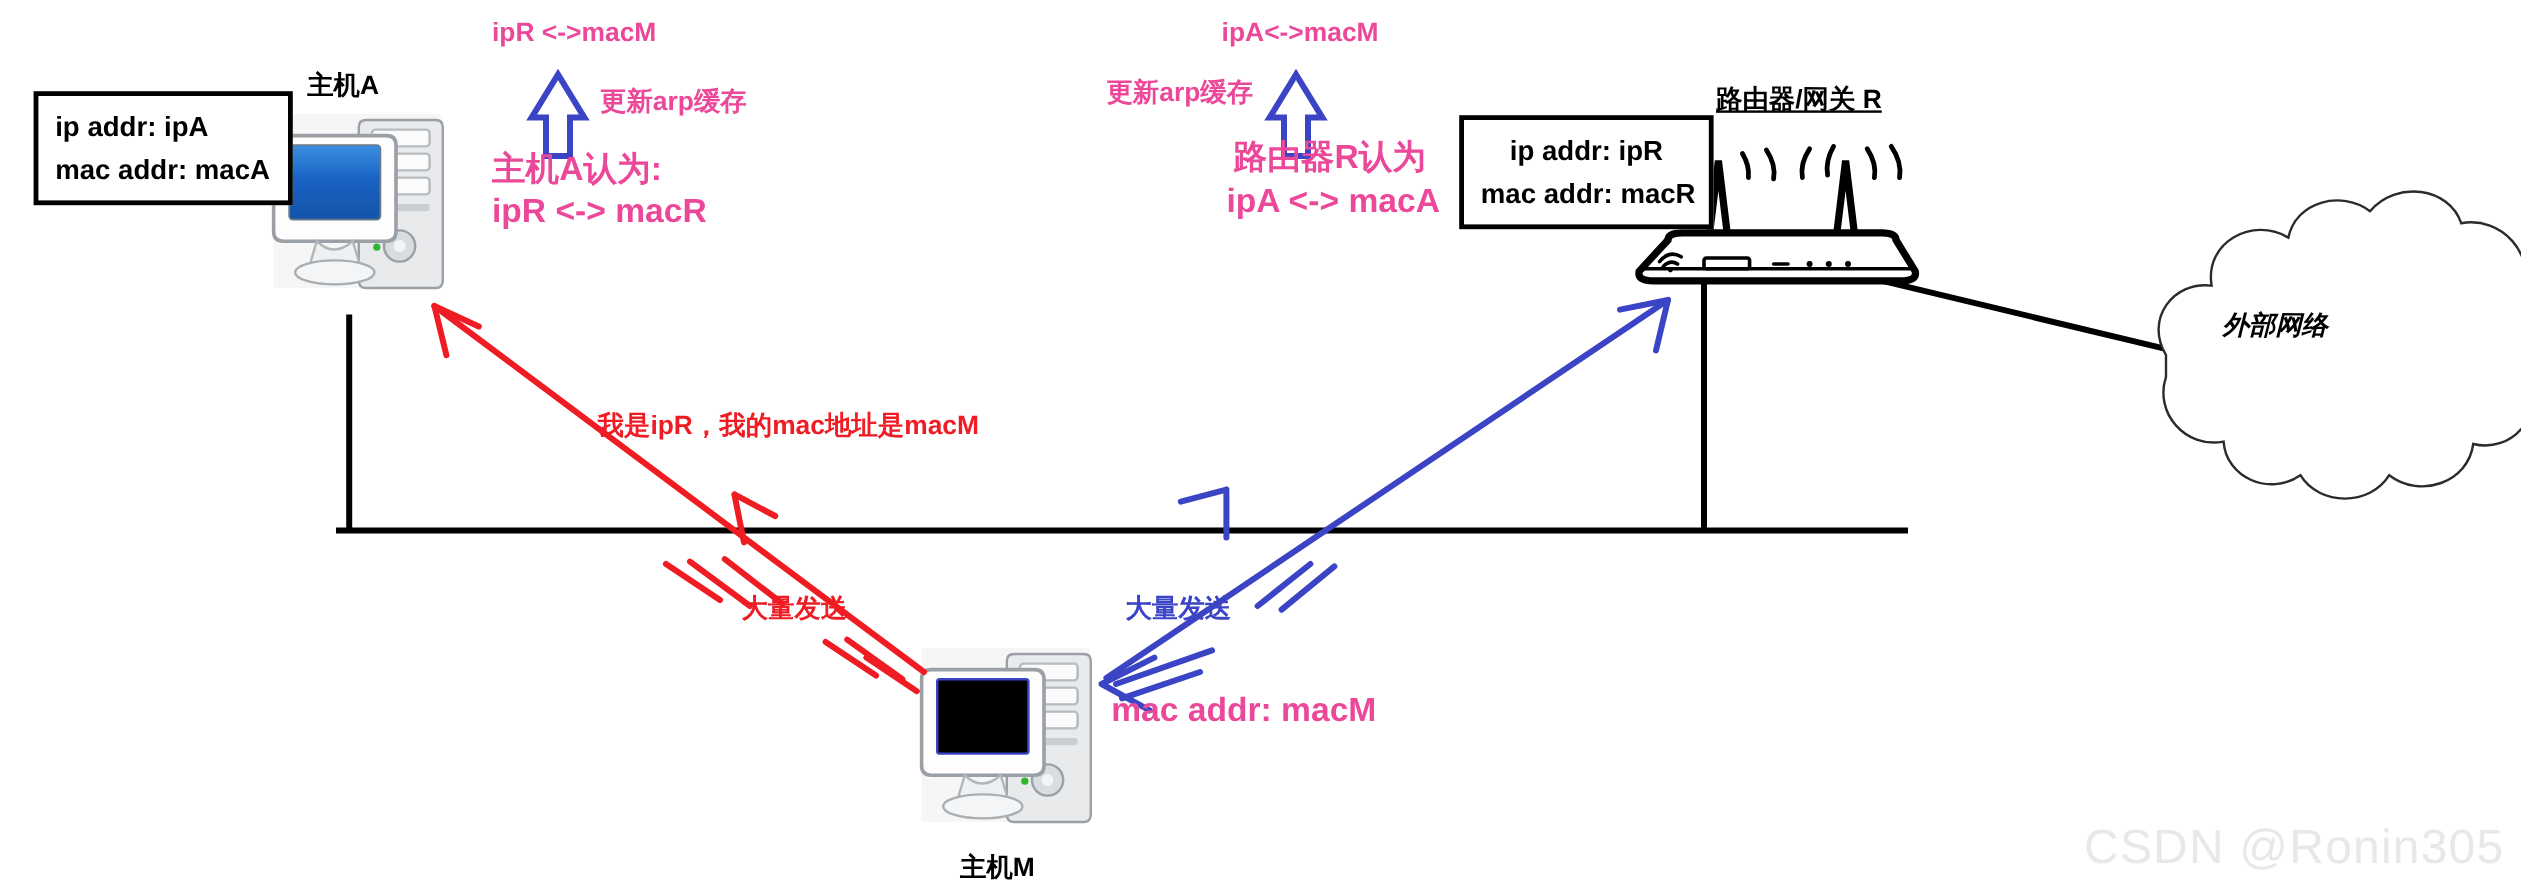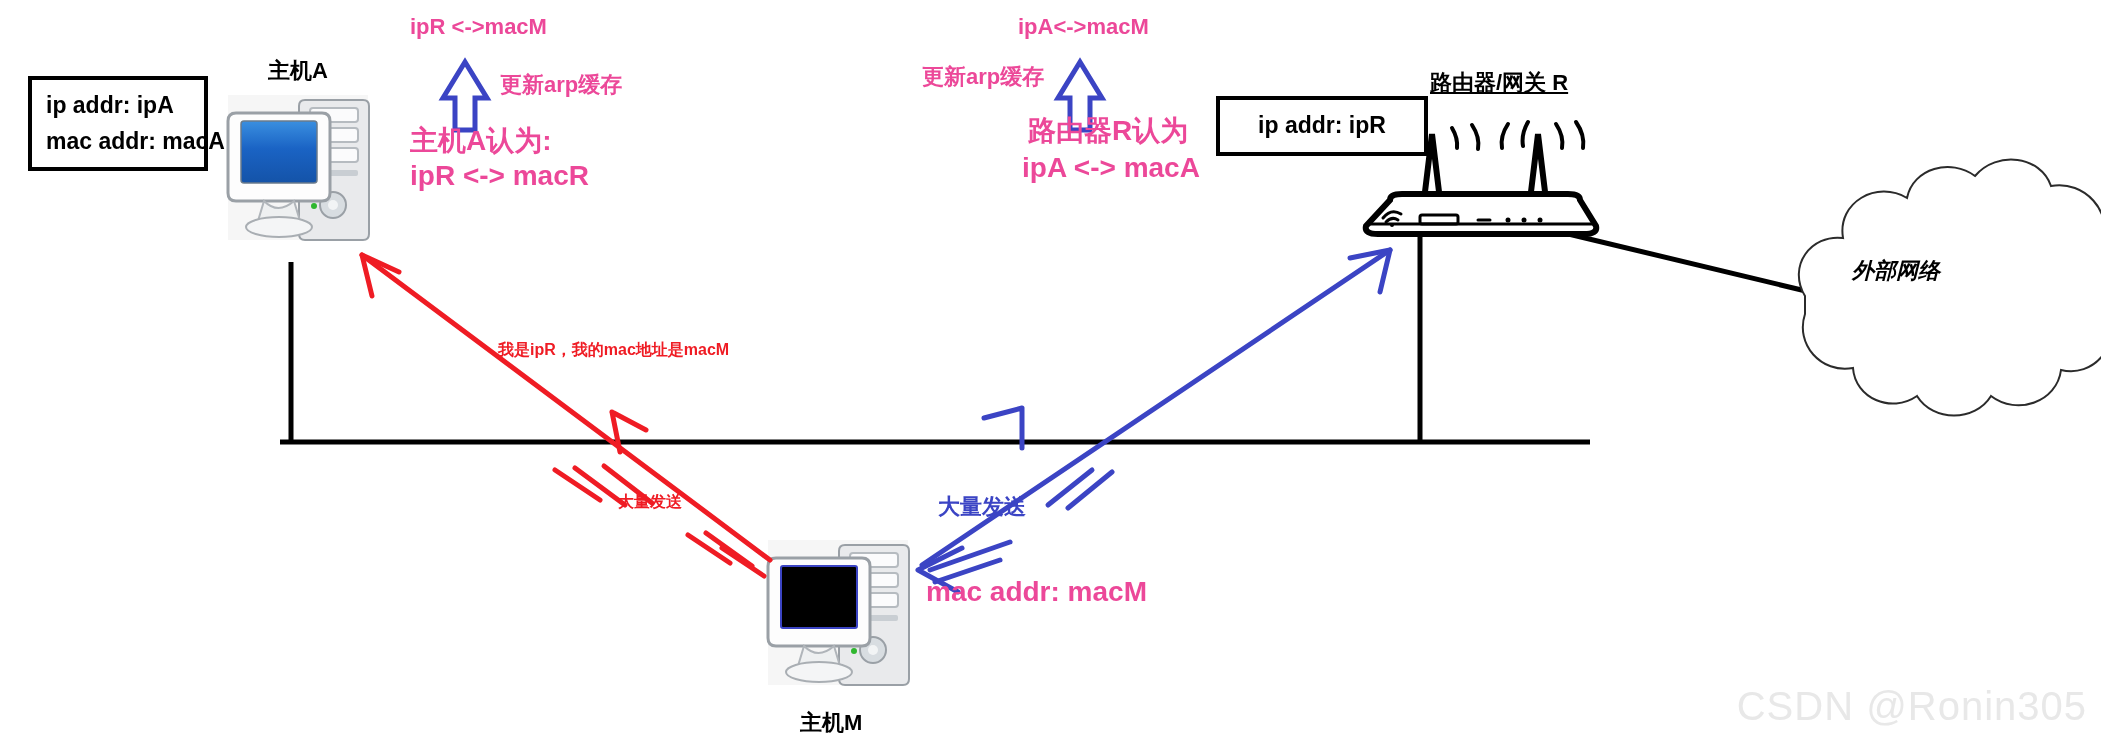--- a/index.html
+++ b/index.html
@@ -43,21 +43,21 @@
   }
 
   
   .note {
     position: absolute;
     font-weight: bold;
     white-space: nowrap;
   }
   .note.black { color: #ec4899; font-size: 28px; }
   .note.blue  { color: #3b44c4; font-size: 22px; }
-  .note.red   { color: #ef1c24; font-size: 16px; }
+  .note.red   { color: #ef1c24; font-size: 22px; }
   .note.purple{ color: #ec4899; font-size: 22px; }
 
   .cloud-label {
     position: absolute;
     font-weight: bold;
     font-size: 22px;
     color: #000000;
     white-space: nowrap;
     font-style: italic;
   }
@@ -215,43 +215,44 @@
 
       <path d="M1048 505 L1092 470"></path>
       <path d="M1068 508 L1112 472"></path>
 
       <path d="M918 570 L962 548 M918 570 L958 592"></path>
       <path d="M930 570 L1010 542"></path>
       <path d="M935 582 L1000 560"></path>
     </g>
   </svg>
 
-  <div class="info-box" style="left:28px; top:76px; width:180px;">
+  <div class="info-box" style="left:28px; top:76px; width:216px;">
     <span class="line">ip addr:   ipA</span>
     <span class="line">mac addr:  macA</span>
   </div>
 
-  <div class="caption" style="left:256px; top:56px;margin-left:12px;">主机A</div>
+  <div class="caption" style="left:256px; top:56px;">主机A</div>
 
   <div class="note purple" style="left:410px; top:14px;">ipR &lt;-&gt;macM</div>
 
   <div class="note purple" style="left:500px; top:70px;">更新arp缓存</div>
 
   <div class="note black" style="left:410px; top:122px;">主机A认为:</div>
   <div class="note black" style="left:410px; top:160px;">ipR &lt;-&gt; macR</div>
 
   <div class="note purple" style="left:1018px; top:14px;">ipA&lt;-&gt;macM</div>
 
   <div class="note purple" style="left:922px; top:62px;">更新arp缓存</div>
 
   <div class="note black" style="left:1028px; top:112px;">路由器R认为</div>
   <div class="note black" style="left:1022px; top:152px;">ipA &lt;-&gt; macA</div>
 
   <div class="info-box" style="left:1216px; top:96px; width:212px;text-align:center;">
     <span class="line">ip addr:  ipR</span>
+    <span class="line">mac addr:  macR</span>
   </div>
 
   <div class="caption" style="left:1430px; top:68px;text-decoration:underline;">路由器/网关 R</div>
 
   <div class="cloud-label" style="left:1852px; top:256px;">外部网络</div>
 
   <div class="note red" style="left:498px; top:340px;">我是ipR，我的mac地址是macM</div>
 
 
   <div class="note red" style="left:618px; top:492px;">大量发送</div>

